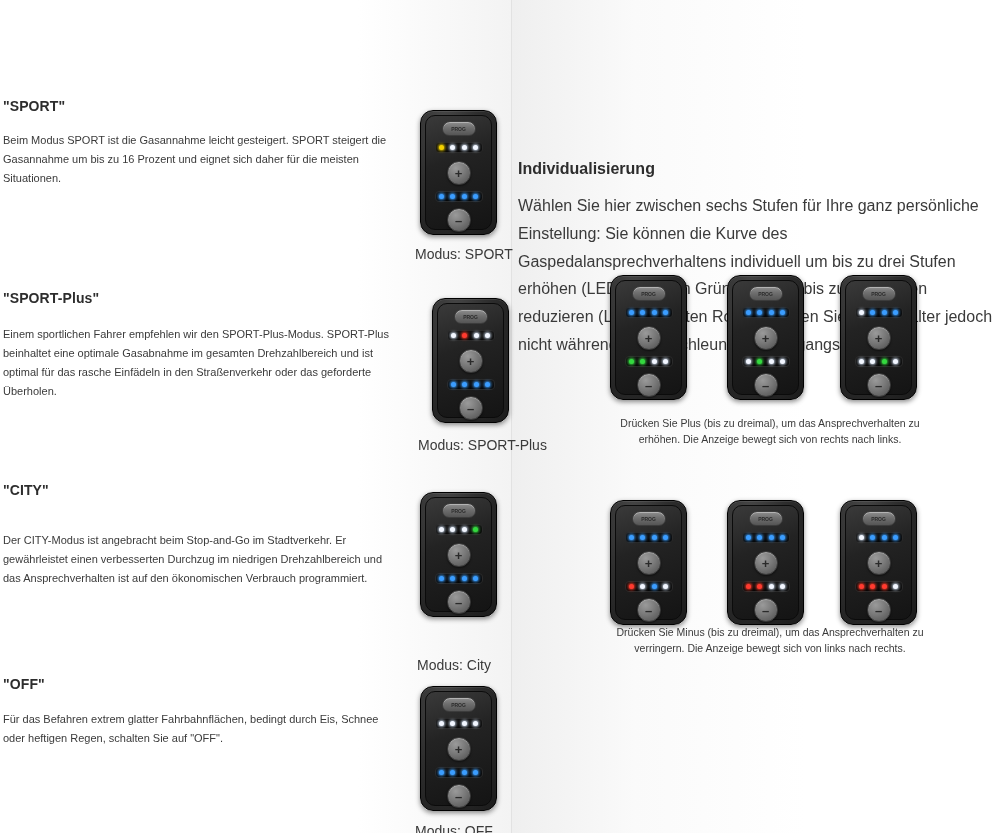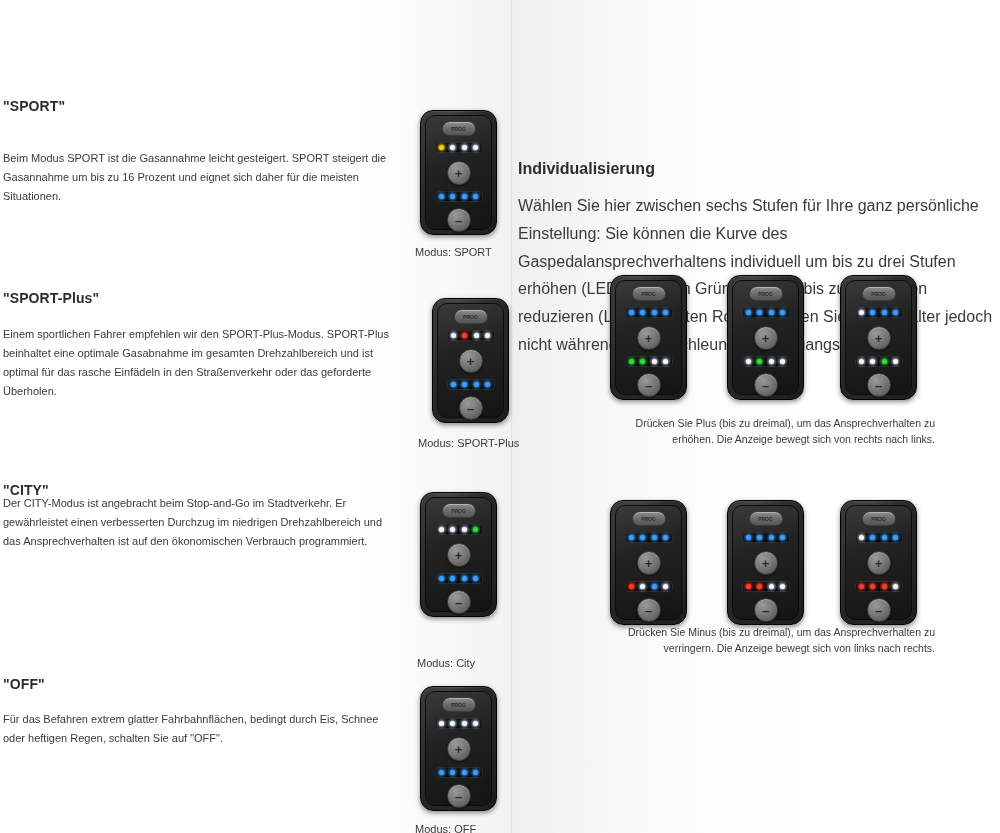--- a/index.html
+++ b/index.html
@@ -40,35 +40,35 @@
     position: absolute; left: 3px;
     font-size: 14px; font-weight: bold; color: #2d2d2d;
     letter-spacing: 0.1px;
   }
   .mode-body {
     position: absolute; left: 3px; width: 395px;
     font-size: 11px; color: #3a3a3a; line-height: 1.72;
   }
   .cap {
     position: absolute;
-    font-size: 11px; color: #3a3a3a;
+    font-size: 14px; color: #3a3a3a;
     text-align: left;
   }
   .right-title {
     position: absolute; left: 518px; top: 160px;
     font-size: 16px; font-weight: bold; color: #2d2d2d;
   }
   .right-body {
     position: absolute; left: 518px; top: 192px; width: 478px;
     font-size: 16px; color: #3a3a3a; line-height: 1.74;
   }
   .right-cap {
     position: absolute;
     font-size: 10.5px; color: #3a3a3a; line-height: 1.55;
-    text-align: right;
+    text-align: center;
   }
   
   .device {
     position: absolute;
     border-radius: 13px;
     background:
       radial-gradient(ellipse at 30% 12%, #474747 0%, #2e2e2e 45%, #1b1b1b 100%);
     border: 1px solid #000;
     box-shadow: 0 2px 5px rgba(0,0,0,0.45), inset 0 1px 0 rgba(255,255,255,0.09);
   }
@@ -119,27 +119,27 @@
 <body>
 
 <div id="page">
 
   <div class="col-left"></div>
   <div class="col-right"></div>
   <div class="divider"></div>
 
 
   <div class="mode-title" style="top:98px;">"SPORT"</div>
-  <div class="mode-body" style="top:131px;margin-top:18px;">Beim Modus SPORT ist die Gasannahme leicht gesteigert. SPORT steigert die Gasannahme um bis zu 16 Prozent und eignet sich daher für die meisten Situationen.</div>
+  <div class="mode-body" style="top:131px;">Beim Modus SPORT ist die Gasannahme leicht gesteigert. SPORT steigert die Gasannahme um bis zu 16 Prozent und eignet sich daher für die meisten Situationen.</div>
 
   <div class="mode-title" style="top:290px;">"SPORT-Plus"</div>
   <div class="mode-body" style="top:325px;">Einem sportlichen Fahrer empfehlen wir den SPORT-Plus-Modus. SPORT-Plus beinhaltet eine optimale Gasabnahme im gesamten Drehzahlbereich und ist optimal für das rasche Einfädeln in den Straßenverkehr oder das geforderte Überholen.</div>
 
   <div class="mode-title" style="top:482px;">"CITY"</div>
-  <div class="mode-body" style="top:494px;">Der CITY-Modus ist angebracht beim Stop-and-Go im Stadtverkehr. Er gewährleistet einen verbesserten Durchzug im niedrigen Drehzahlbereich und das Ansprechverhalten ist auf den ökonomischen Verbrauch programmiert.</div>
+  <div class="mode-body" style="top:531px;">Der CITY-Modus ist angebracht beim Stop-and-Go im Stadtverkehr. Er gewährleistet einen verbesserten Durchzug im niedrigen Drehzahlbereich und das Ansprechverhalten ist auf den ökonomischen Verbrauch programmiert.</div>
 
   <div class="mode-title" style="top:676px;">"OFF"</div>
   <div class="mode-body" style="top:710px;">Für das Befahren extrem glatter Fahrbahnflächen, bedingt durch Eis, Schnee oder heftigen Regen, schalten Sie auf "OFF".</div>
 
   <div class="device" style="left:420px; top:110px; width:77px; height:125px;">
     <div class="dev-inner">
       <div class="prog" style="top:5px; width:34px; height:15px; font-size:5px;">PROG</div>
       <div class="ledbar" style="top:26px; width:48px; height:11px;">
         <span class="led yellow"></span>
         <span class="led white"></span>

